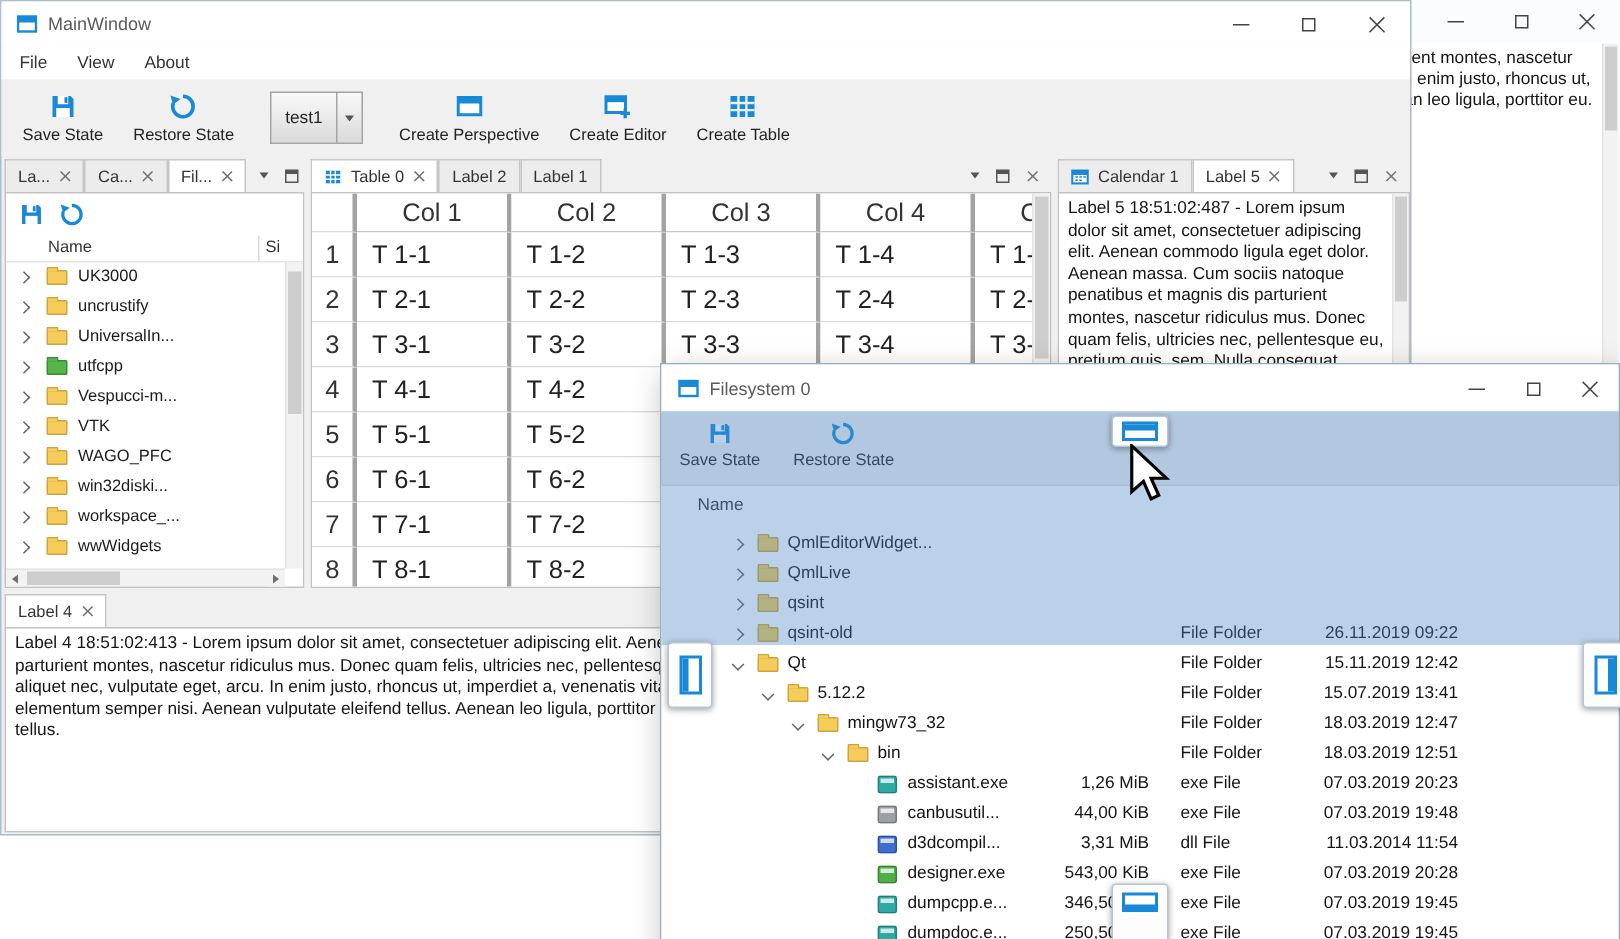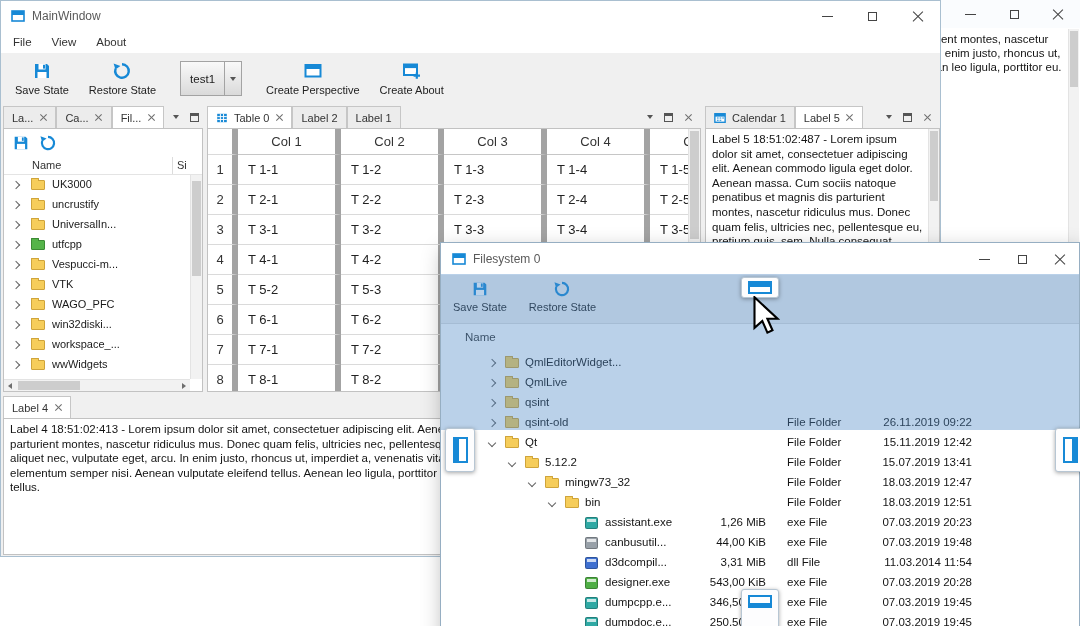--- a/index.html
+++ b/index.html
@@ -76,22 +76,22 @@
   .vthumb{position:absolute;left:1px;right:1px;background:#cdcdcd}
   .hscroll{position:absolute;background:#f2f2f2;border-top:1px solid #e3e3e3}
   .hthumb{position:absolute;top:1px;bottom:1px;background:#cdcdcd}
   .sarrow{position:absolute;width:12px;height:12px;display:flex;align-items:center;justify-content:center;background:#f2f2f2}
 
   
   #table-dock{left:206px;top:105px;width:494px;height:286px}
   #table-grid{position:absolute;left:0;top:0;right:0;bottom:0}
   .trow{display:flex;height:30px}
   .trow.thead{height:26px}
-  .tcell{flex:none;width:103px;background:#fff;border-right:6px solid #a3a3a3;border-bottom:1px solid #dadada;
-    display:flex;align-items:center;padding-left:10px;font-size:13px;color:#222}
+  .tcell{flex:none;width:103px;background:#fff;border-right:3px solid #a3a3a3;border-bottom:1px solid #dadada;
+    display:flex;align-items:center;padding-left:10px;font-size:17px;color:#222}
   .rowhdr{width:30px;justify-content:center;padding-left:0;color:#333}
   .colhdr{justify-content:center;padding-left:0;color:#333;border-bottom:1px solid #c6c6c6}
 
   
   #label5-dock{left:704px;top:105px;width:235px;height:286px}
   .paneltext{position:absolute;left:0;top:0;right:0;bottom:0;padding:3px 16px 3px 6px;
     font-size:11.5px;line-height:14.6px;color:#141414;overflow:hidden}
   #label4-dock{left:2px;top:395px;width:937px;height:159px}
 
   
@@ -209,21 +209,30 @@
         <span class="lbl">Create Perspective</span>
       </div>
       <div class="tbtn">
         <span class="blue-ic">
           <svg width="20" height="20" viewBox="0 0 20 20">
               <rect x="2" y="3.5" width="13" height="10.5" fill="#fff" stroke="currentColor" stroke-width="2"></rect>
               <rect x="2" y="3.5" width="13" height="3.6" fill="currentColor"></rect>
               <path d="M14.8 11.4v6.4M11.6 14.6H18" stroke="currentColor" stroke-width="2.2"></path>
             </svg>
         </span>
-        <span class="lbl">Create About</span>
+        <span class="lbl">Create Editor</span>
+      </div>
+      <div class="tbtn">
+        <span class="blue-ic">
+          <svg width="20" height="20" viewBox="0 0 20 20">
+              <rect x="2" y="3" width="16" height="14" fill="currentColor"></rect>
+              <path d="M2 7.7h16M2 12.4h16M7.3 3v14M12.6 3v14" stroke="#f0f0f0" stroke-width="1.6"></path>
+            </svg>
+        </span>
+        <span class="lbl">Create Table</span>
       </div>
     </div>
 
     <div id="left-dock" class="dock">
       <div class="tabbar">
         <div class="tab">
           <span>La...</span>
           <span class="cx"></span>
         </div>
         <div class="tab">
@@ -390,20 +399,21 @@
             <div class="trow">
               <div class="tcell rowhdr">4</div>
               <div class="tcell">T 4-1</div>
               <div class="tcell">T 4-2</div>
               <div class="tcell">T 4-3</div>
               <div class="tcell">T 4-4</div>
               <div class="tcell">T 4-5</div>
             </div>
             <div class="trow">
               <div class="tcell rowhdr">5</div>
+              <div class="tcell">T 5-1</div>
               <div class="tcell">T 5-2</div>
               <div class="tcell">T 5-3</div>
               <div class="tcell">T 5-4</div>
               <div class="tcell">T 5-5</div>
             </div>
             <div class="trow">
               <div class="tcell rowhdr">6</div>
               <div class="tcell">T 6-1</div>
               <div class="tcell">T 6-2</div>
               <div class="tcell">T 6-3</div>

